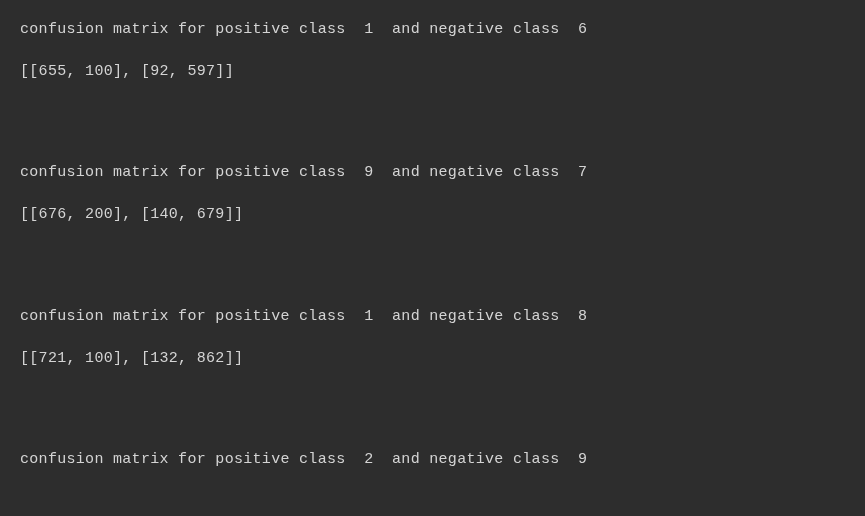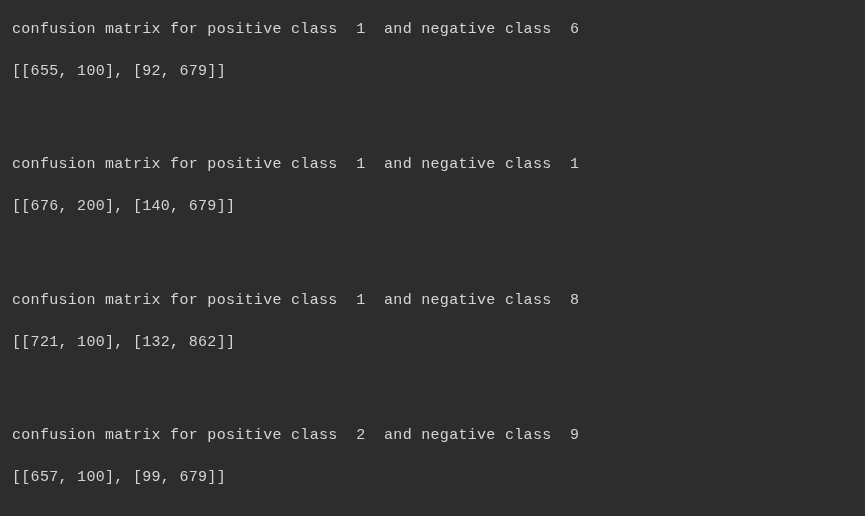--- a/index.html
+++ b/index.html
@@ -13,21 +13,21 @@
       height: 516px;
       background-color: #2d2d2d;
       font-family: 'Courier New', Courier, monospace;
       overflow: hidden;
     }
 
     .terminal {
       width: 865px;
       height: 516px;
       background-color: #2d2d2d;
-      padding: 18px 12px;
+      padding: 18px 20px;
       display: flex;
       flex-direction: column;
       gap: 12px;
     }
 
     .block {
       margin-bottom: 8px;
     }
 
     .line {
@@ -47,43 +47,42 @@
     }
   </style>
 </head>
 <body>
 
 <div class="terminal">
 
   <div class="block">
     <div class="line">confusion matrix for positive class  1  and negative class  6</div>
     <div class="spacer"></div>
-    <div class="line matrix-line">[[655, 100], [92, 679]]</div>
+    <div class="line matrix-line">[[655, 100], [92, 597]]</div>
   </div>
 
   <div class="spacer"></div>
   <div class="spacer"></div>
 
   <div class="block">
-    <div class="line">confusion matrix for positive class  1  and negative class  1</div>
+    <div class="line">confusion matrix for positive class  9  and negative class  7</div>
     <div class="spacer"></div>
     <div class="line matrix-line">[[676, 200], [140, 679]]</div>
   </div>
 
   <div class="spacer"></div>
   <div class="spacer"></div>
 
   <div class="block">
     <div class="line">confusion matrix for positive class  1  and negative class  8</div>
     <div class="spacer"></div>
     <div class="line matrix-line">[[721, 100], [132, 862]]</div>
   </div>
 
   <div class="spacer"></div>
   <div class="spacer"></div>
 
   <div class="block">
     <div class="line">confusion matrix for positive class  2  and negative class  9</div>
     <div class="spacer"></div>
-    <div class="line matrix-line">[[657, 100], [99, 679]]</div>
   </div>
 
 </div>
 
 </body></html>

